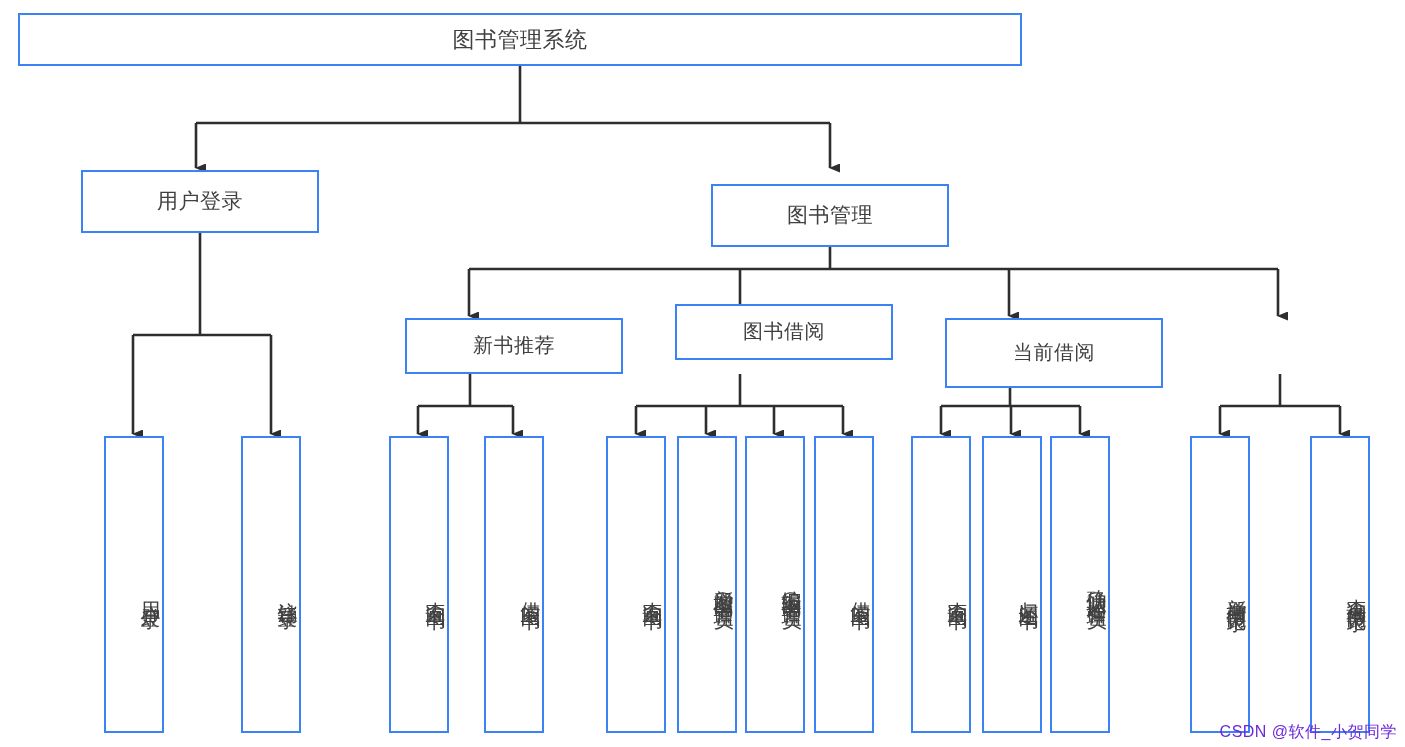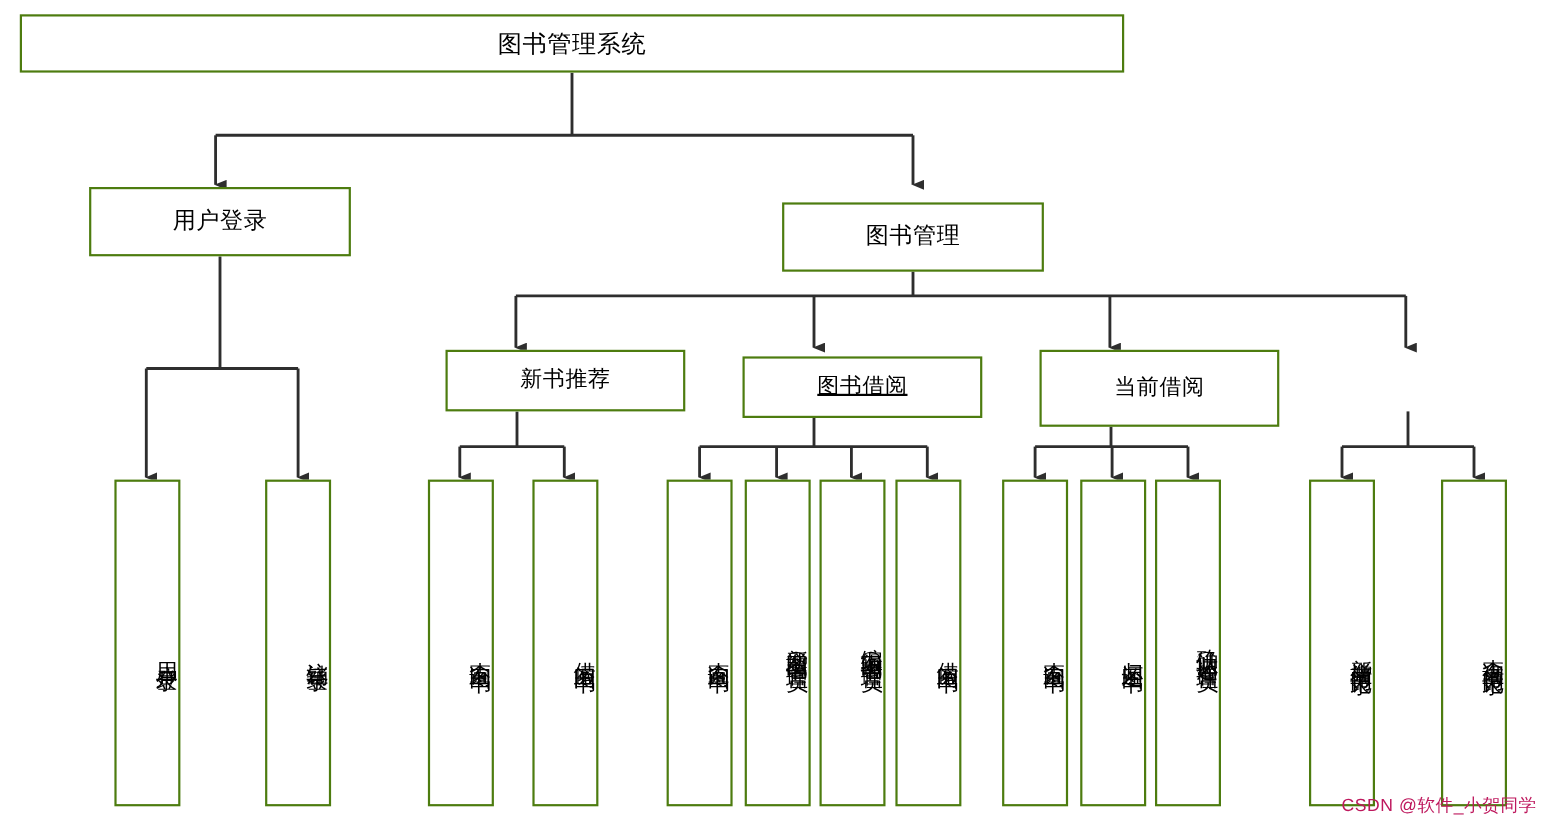--- a/index.html
+++ b/index.html
@@ -21,26 +21,26 @@
     position: absolute;
     left: 0;
     top: 0;
     width: 1405px;
     height: 747px;
     pointer-events: none;
   }
   .node {
     position: absolute;
     box-sizing: border-box;
-    border: 2px solid #4d7c0f;
+    border: 2px solid #3b82f6;
     background: #ffffff;
     display: flex;
     align-items: center;
     justify-content: center;
-    color: #000000;
+    color: #404040;
     font-size: 21px;
     letter-spacing: 0.5px;
     line-height: 1.18;
     z-index: 2;
   }
   .node.root {
     font-size: 22px;
   }
   .node.level2 {
     font-size: 21px;
@@ -60,21 +60,21 @@
     letter-spacing: 3px;
   }
   .node.leaf.tall-text {
     padding-top: 6px;
   }
   .watermark {
     position: absolute;
     right: 8px;
     bottom: 4px;
     font-size: 16px;
-    color: #be185d;
+    color: #6d28d9;
     z-index: 5;
     white-space: nowrap;
     letter-spacing: 0.5px;
   }
 </style>
 </head>
 <body>
 
 <div id="canvas">
 
@@ -130,21 +130,21 @@
       <path d="M1340,406 L1340,434" marker-end="url(#arrow)"></path>
     </g>
   </svg>
 
   <div class="node root" id="node-root" style="left: 18px; top: 13px; width: 1004px; height: 53px;">图书管理系统</div>
 
   <div class="node level2" id="node-l2-0" style="left: 81px; top: 170px; width: 238px; height: 63px;">用户登录</div>
   <div class="node level2" id="node-l2-1" style="left: 711px; top: 184px; width: 238px; height: 63px;">图书管理</div>
 
   <div class="node level3" id="node-l3-0" style="left: 361px; top: 318px; width: 218px; height: 56px;">新书推荐</div>
-  <div class="node level3" id="node-l3-1" style="left: 631px; top: 324px; width: 218px; height: 56px; text-decoration: underline;">图书借阅</div>
+  <div class="node level3" id="node-l3-1" style="left: 631px; top: 304px; width: 218px; height: 56px;">图书借阅</div>
   <div class="node level3" id="node-l3-2" style="left: 901px; top: 318px; width: 218px; height: 70px;">当前借阅</div>
 
   <div class="node leaf" id="node-leaf-0" style="left: 104px; top: 436px; width: 60px; height: 297px;">用户登录</div>
   <div class="node leaf" id="node-leaf-1" style="left: 241px; top: 436px; width: 60px; height: 297px;">注销登录</div>
   <div class="node leaf" id="node-leaf-2" style="left: 389px; top: 436px; width: 60px; height: 297px;">查询图书</div>
   <div class="node leaf" id="node-leaf-3" style="left: 484px; top: 436px; width: 60px; height: 297px;">借阅图书</div>
   <div class="node leaf" id="node-leaf-4" style="left: 606px; top: 436px; width: 60px; height: 297px;">查询图书</div>
   <div class="node leaf tall-text" id="node-leaf-5" style="left: 677px; top: 436px; width: 60px; height: 297px;">新增图书（管理员）</div>
   <div class="node leaf tall-text" id="node-leaf-6" style="left: 745px; top: 436px; width: 60px; height: 297px;">编辑图书（管理员）</div>
   <div class="node leaf" id="node-leaf-7" style="left: 814px; top: 436px; width: 60px; height: 297px;">借阅图书</div>

